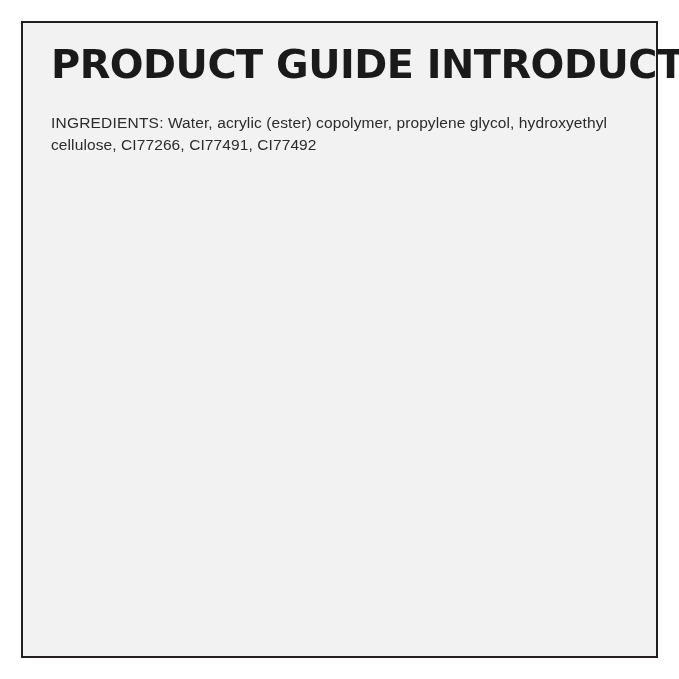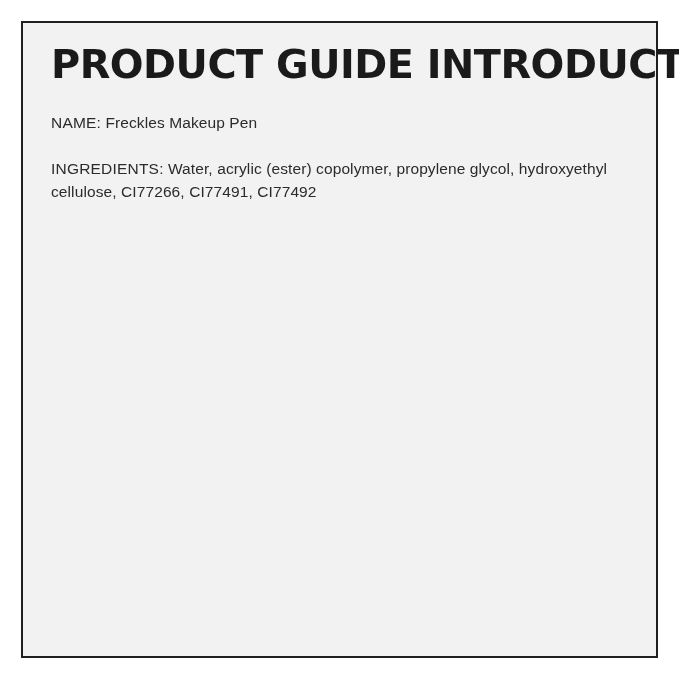--- a/index.html
+++ b/index.html
@@ -56,24 +56,20 @@
   }
 </style>
 </head>
 <body>
 
 <div class="card">
   <div class="card-inner">
 
     <h1 class="guide-title">PRODUCT GUIDE INTRODUCTION</h1>
 
-    <p class="field">
-      <span class="field-label">NAME:</span>
-      <span class="field-value">Freckles Makeup Pen</span>
-    </p>
 
 
 
     <p class="field">
       <span class="field-label">INGREDIENTS:</span>
       <span class="field-value">Water, acrylic (ester) copolymer, propylene glycol, hydroxyethyl cellulose, CI77266, CI77491, CI77492</span>
     </p>
 
   </div>
 </div>

